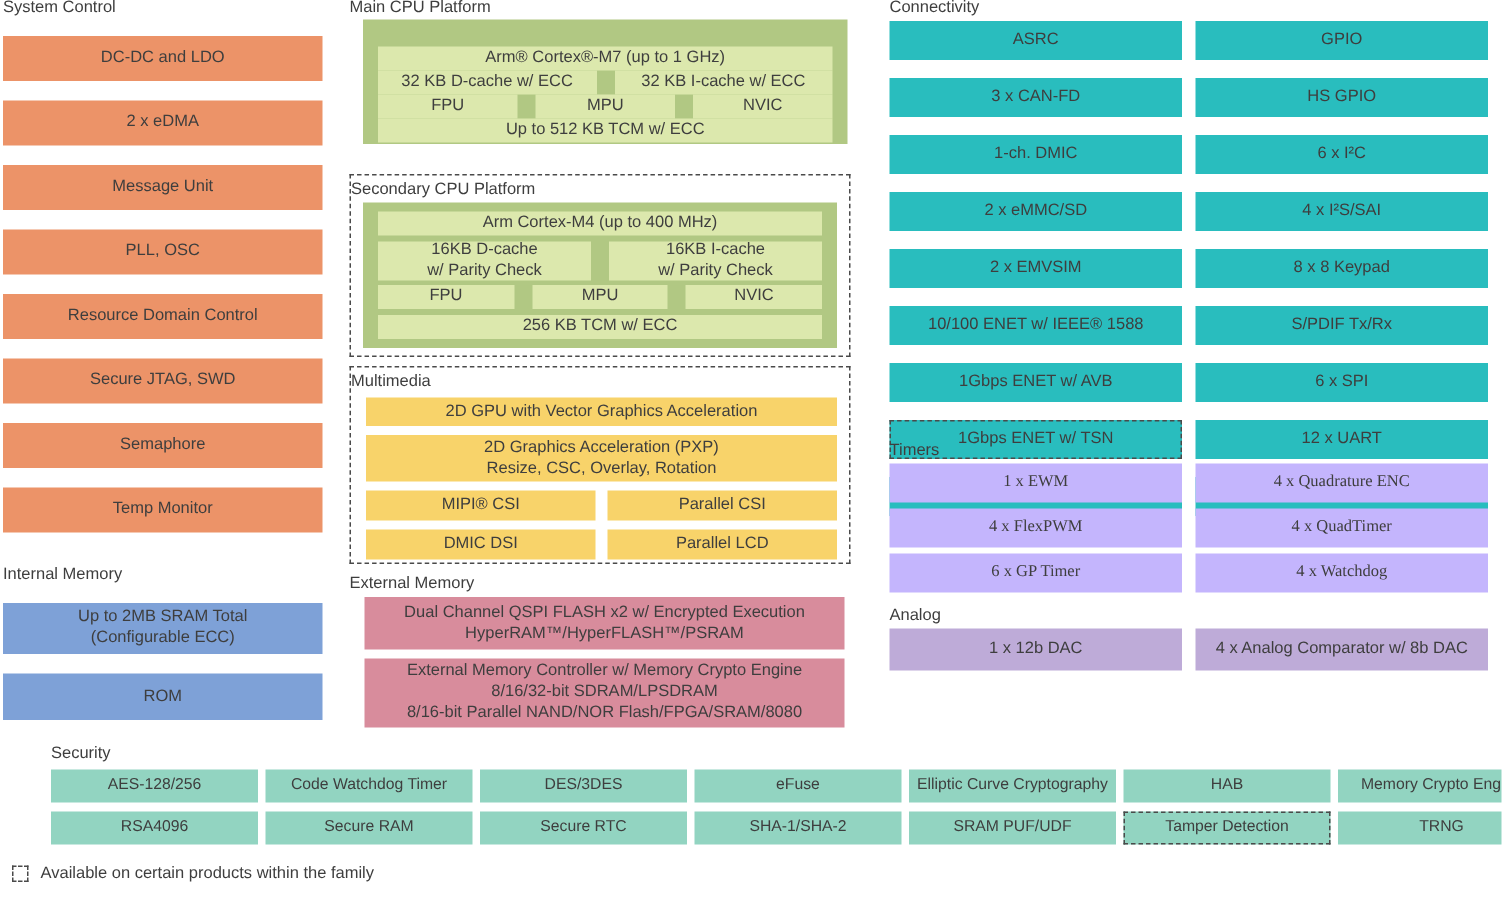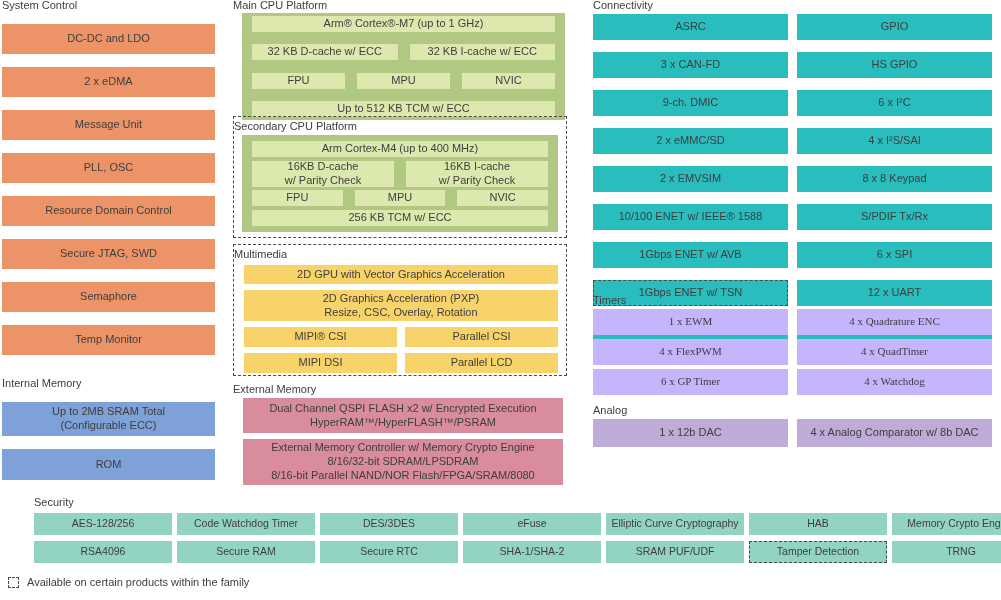--- a/index.html
+++ b/index.html
@@ -29,22 +29,22 @@
   #system-control{position:absolute;left:2px;top:0;width:213px;}
   #system-control .blk{height:30px;margin-top:13px;}
   #system-control .blk:first-of-type{margin-top:10px;}
   #internal-memory{position:absolute;left:2px;top:378px;width:213px;}
   #internal-memory .blk{margin-top:13px;}
   #im-sram{height:34px;}
   #im-rom{height:31px;}
 
   
   #mid{position:absolute;left:233px;top:0;width:334px;height:485px;}
-  #main-cpu-box{position:absolute;left:9px;top:13px;width:323px;height:107px;
-    padding:3px 10px;box-sizing:border-box;display:flex;flex-direction:column;justify-content:space-between;}
+  #main-cpu-box{position:absolute;left:9px;top:13px;width:323px;height:83px;
+    padding:18px 10px;box-sizing:border-box;display:flex;flex-direction:column;justify-content:space-between;}
   .cpu-row{display:flex;gap:12px;height:16px;}
   .cpu-row .blk{flex:1;height:16px;}
   #sec-cpu-box{position:absolute;left:0;top:116px;width:334px;height:122px;box-sizing:border-box;}
   #sec-cpu-box .sec-title{margin-top:4px;}
   #sec-cpu-panel{position:absolute;left:8px;top:18px;width:316px;height:97px;
     padding:6px 10px;box-sizing:border-box;display:flex;flex-direction:column;justify-content:space-between;}
   .cpu-row2{display:flex;gap:12px;height:26px;}
   .cpu-row2 .blk{flex:1;}
   #multimedia-box{position:absolute;left:0;top:244px;width:334px;height:132px;box-sizing:border-box;}
   #multimedia-box .sec-title{margin-top:4px;}
@@ -148,39 +148,39 @@
   <div id="multimedia-box" class="dashed">
     <div class="sec-title">Multimedia</div>
     <div id="mm-gpu" class="blk yellow">2D GPU with Vector Graphics Acceleration</div>
     <div id="mm-pxp" class="blk yellow">2D Graphics Acceleration (PXP)
 Resize, CSC, Overlay, Rotation</div>
     <div id="mm-row-csi" class="mm-row">
       <div class="blk yellow">MIPI® CSI</div>
       <div class="blk yellow">Parallel CSI</div>
     </div>
     <div id="mm-row-dsi" class="mm-row">
-      <div class="blk yellow">MIPI DSI</div>
+      <div class="blk yellow">DMIC DSI</div>
       <div class="blk yellow">Parallel LCD</div>
     </div>
   </div>
 
   <div id="em-title" class="sec-title">External Memory</div>
   <div id="em-qspi" class="blk pink">Dual Channel QSPI FLASH x2 w/ Encrypted Execution
 HyperRAM™/HyperFLASH™/PSRAM</div>
   <div id="em-emc" class="blk pink">External Memory Controller w/ Memory Crypto Engine
 8/16/32-bit SDRAM/LPSDRAM
 8/16-bit Parallel NAND/NOR Flash/FPGA/SRAM/8080</div>
 </div>
 
 <div id="right">
   <div class="sec-title">Connectivity</div>
   <div id="conn-grid" class="grid2">
     <div class="blk teal">ASRC</div>
     <div class="blk teal">3 x CAN-FD</div>
-    <div class="blk teal">9-ch. DMIC</div>
+    <div class="blk teal">1-ch. DMIC</div>
     <div class="blk teal">2 x eMMC/SD</div>
     <div class="blk teal">2 x EMVSIM</div>
     <div class="blk teal">10/100 ENET w/ IEEE® 1588</div>
     <div class="blk teal">1Gbps ENET w/ AVB</div>
     <div class="blk teal dashed">1Gbps ENET w/ TSN</div>
     <div class="blk teal">2 x FlexIO</div>
     <div class="blk teal">GPIO</div>
     <div class="blk teal">HS GPIO</div>
     <div class="blk teal">6 x I²C</div>
     <div class="blk teal">4 x I²S/SAI</div>

